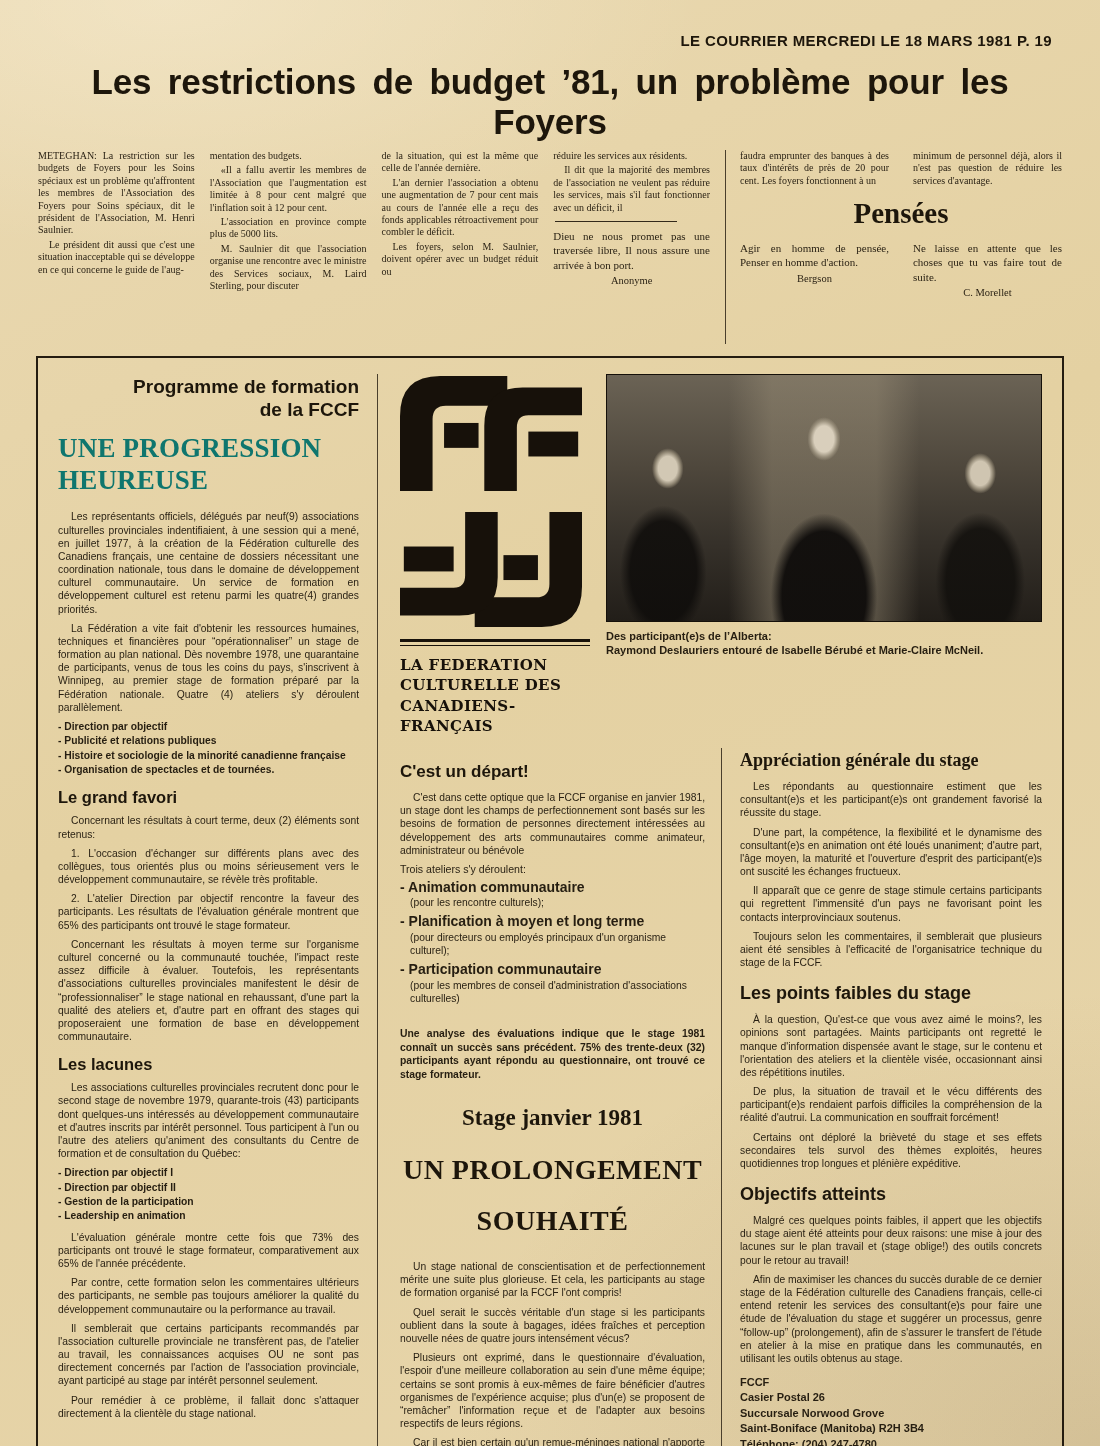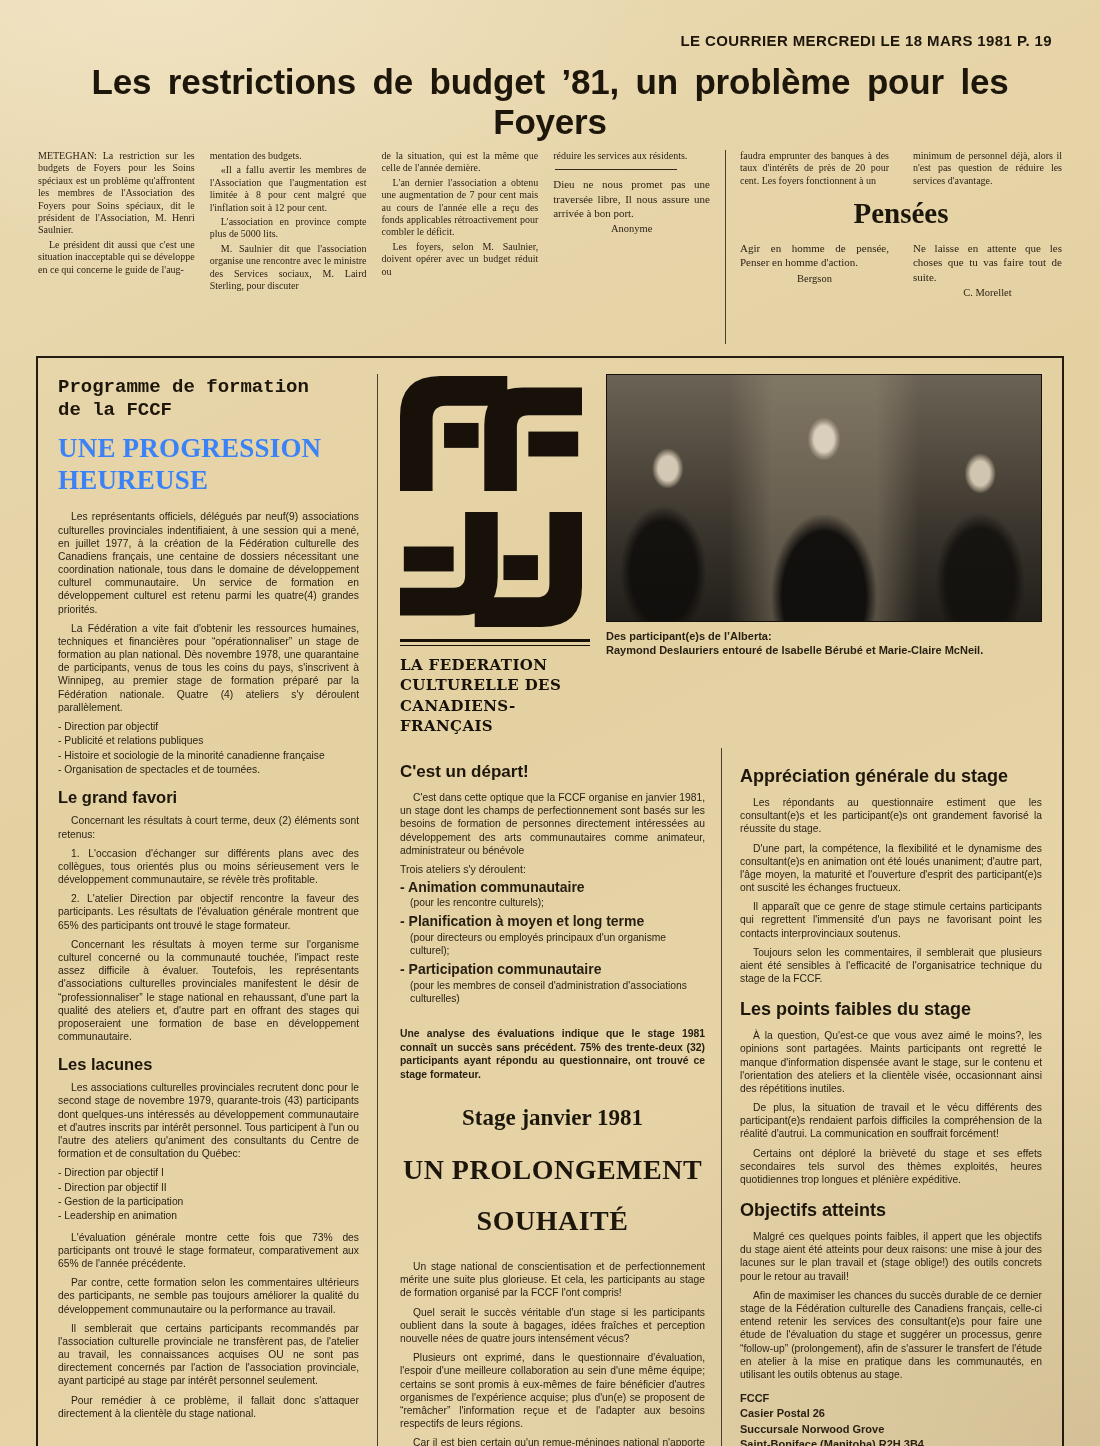--- a/index.html
+++ b/index.html
@@ -32,26 +32,26 @@
   .pensees-wrap{ border-left:1px solid #4a3f2c; padding-left:14px; }
   .pensees-cols{ display:grid; grid-template-columns:1fr 1fr; column-gap:24px; }
   .pensees-title{ margin:7px 0 9px; text-align:center; font-family:"Liberation Serif", serif; font-size:29px; font-weight:700; color:#1d160b; }
 
   .fccf-box{
     margin:12px 36px 0; height:1128px; overflow:hidden;
     border:2px solid #241c10; padding:16px 20px 12px;
     display:grid; grid-template-columns:320px 1fr; column-gap:22px;
   }
   .box-left{ border-right:1px solid #4a3f2c; padding-right:18px; overflow:hidden; }
-  .kicker{ margin:2px 0 10px; font-family:Liberation Mono, monospace; font-weight:700; font-size:19px; line-height:1.2; white-space:pre-line; color:#1d160b; }
-  .feature-title{ margin:0 0 14px; font-family:"Liberation Serif", serif; font-weight:700; font-size:27px; line-height:1.2; white-space:pre-line; letter-spacing:.2px; color:#3b82f6; }
+  .kicker{ margin:2px 0 10px; font-family:Liberation Sans, sans-serif; font-weight:700; font-size:19px; line-height:1.2; white-space:pre-line; color:#1d160b;text-align:right; }
+  .feature-title{ margin:0 0 14px; font-family:"Liberation Serif", serif; font-weight:700; font-size:27px; line-height:1.2; white-space:pre-line; letter-spacing:.2px; color:#0f766e; }
   .body-col{ font-size:10.3px; line-height:1.28; text-align:justify; }
   .body-col p{ margin:0 0 6px; text-indent:13px; }
   .bullets{ font-size:10.3px; line-height:1.3; margin:2px 0 8px; }
-  .bullets p{ margin:0 0 1px; font-weight:400; text-indent:0; }
+  .bullets p{ margin:0 0 1px; font-weight:700; text-indent:0; }
   .sec-head{ margin:12px 0 7px; font-size:16.5px; font-weight:700; color:#1d160b; }
 
   .box-right{ display:flex; flex-direction:column; overflow:hidden; }
   .media-row{ display:flex; gap:16px; align-items:flex-start; }
   .logo-block{ width:190px; flex:0 0 auto; }
   .logo-svg{ display:block; margin:2px 0 12px; }
   .logo-rule-thick{ border-top:3px solid #17110a; margin:0 0 3px; }
   .logo-rule-thin{ border-top:1px solid #17110a; margin:0 0 9px; }
   .logo-text{ font-family:"DejaVu Serif", serif; font-weight:700; font-size:15px; line-height:1.35; letter-spacing:.4px; white-space:pre-line; color:#17110a; }
   .photo-block{ flex:1 1 auto; margin:0; }
@@ -73,21 +73,21 @@
   .mid-col{ padding-right:16px; overflow:hidden; }
   .right-col{ border-left:1px solid #4a3f2c; padding-left:18px; overflow:hidden; }
   .mid-head{ margin:14px 0 9px; font-size:17px; font-weight:700; color:#1d160b; }
   .sub-head{ font-weight:400; font-size:10.6px; margin:4px 0 3px; }
   .workshop-name{ font-weight:700; margin:0; font-size:14px; line-height:1.3; }
   .workshop-desc{ margin:0 0 3px; padding-left:10px; font-size:10.3px; line-height:1.3; }
   .analysis{ font-weight:700; font-size:10.4px; line-height:1.3; text-align:justify; margin-top:22px; }
   .stage-kicker{ text-align:center; font-family:"Liberation Serif", serif; font-weight:700; font-size:23px; margin:24px 0 14px; color:#1d160b; }
   .stage-title{ text-align:center; font-family:"Liberation Serif", serif; font-weight:700; font-size:28px; line-height:1.8; white-space:pre-line; margin:0 0 14px; letter-spacing:.5px; color:#1d160b; }
   .right-col h4{ margin:14px 0 9px; font-size:18px; font-weight:700; color:#1d160b; }
-  .right-col h4.first{ margin-top:18px; }
+  .right-col h4.first{ margin-top:2px;font-family:Liberation Serif, serif; }
   .fccf-address{ margin-top:10px; font-style:normal; font-weight:700; font-size:11px; line-height:1.4; }
   .fccf-address p{ margin:0; }
 </style>
 </head>
 <body>
 
 <div class="page">
 
   <header class="masthead">
     <span>LE COURRIER MERCREDI LE 18 MARS 1981 P. 19</span>
@@ -108,20 +108,21 @@
       </div>
     <div class="col-text">
         <p>de la situation, qui est la même que celle de l'année dernière.</p>
         <p>L'an dernier l'association a obtenu une augmentation de 7 pour cent mais au cours de l'année elle a reçu des fonds applicables rétroactivement pour combler le déficit.</p>
         <p>Les foyers, selon M. Saulnier, doivent opérer avec un budget réduit ou</p>
       </div>
 
     <div>
       <div class="col-text">
           <p>réduire les services aux résidents.</p>
+          <p>Il dit que la majorité des membres de l'association ne veulent pas réduire les services, mais s'il faut fonctionner avec un déficit, il</p>
         </div>
       <div class="quote-rule"></div>
       <p class="quote">Dieu ne nous promet pas une traversée libre, Il nous assure une arrivée à bon port.</p>
       <p class="quote-author">Anonyme</p>
     </div>
 
     <div class="pensees-wrap">
       <div class="pensees-cols">
         <div class="col-text">
             <p>faudra emprunter des banques à des taux d'intérêts de près de 20 pour cent. Les foyers fonctionnent à un</p>

